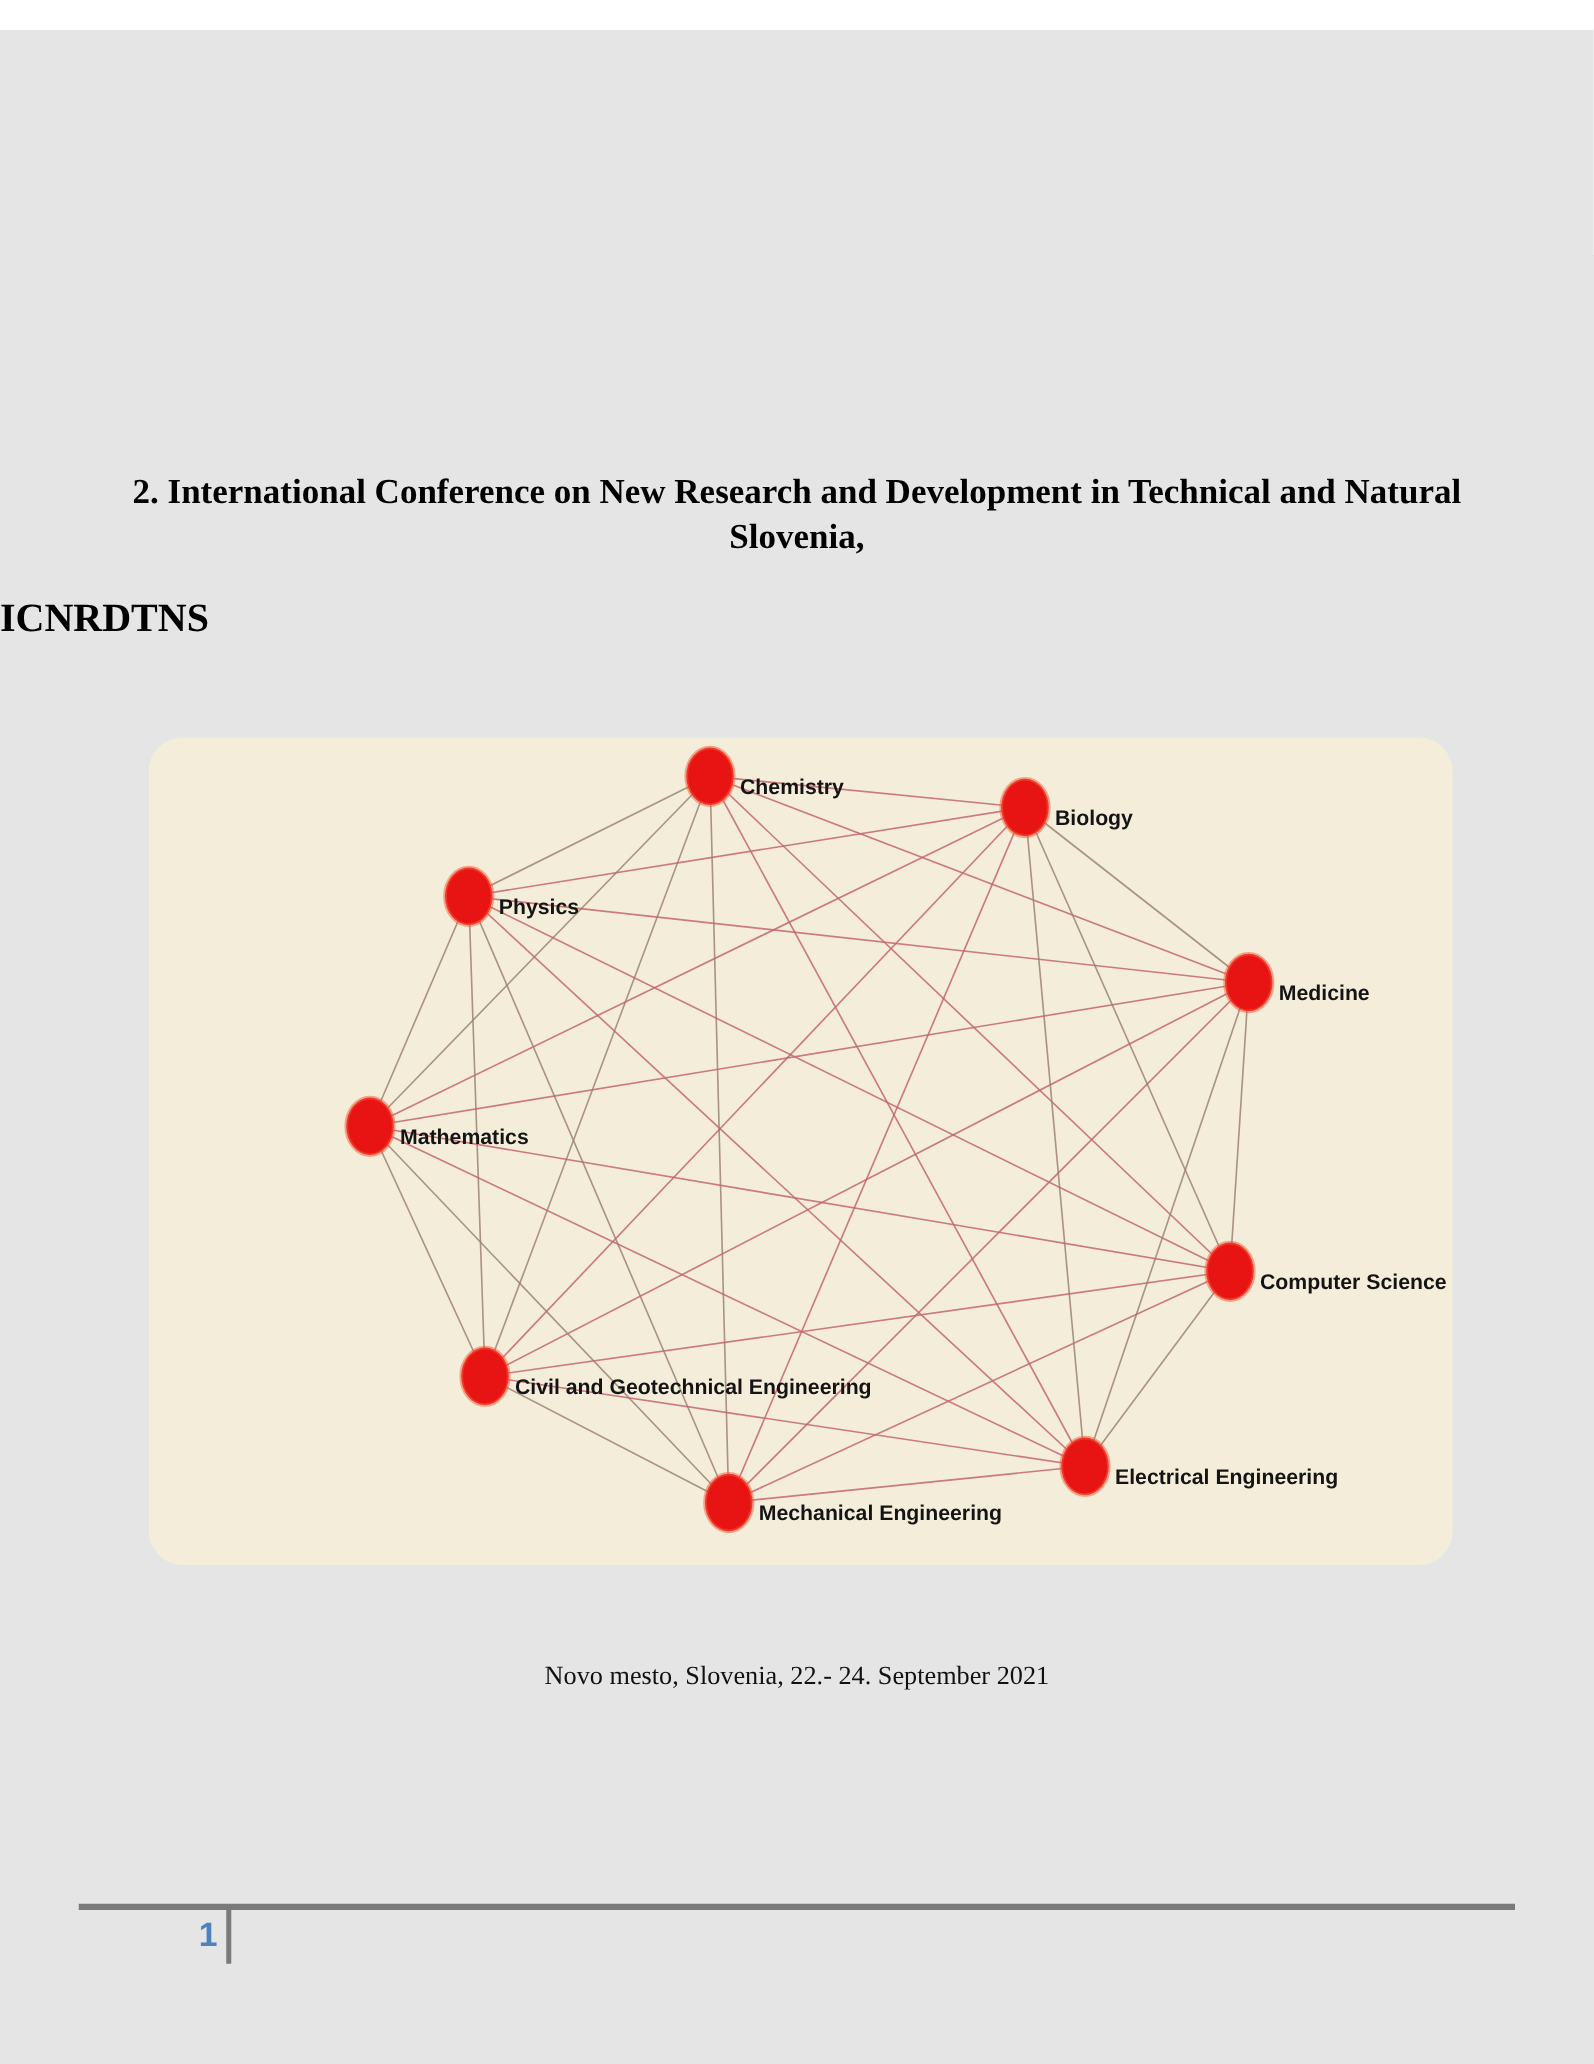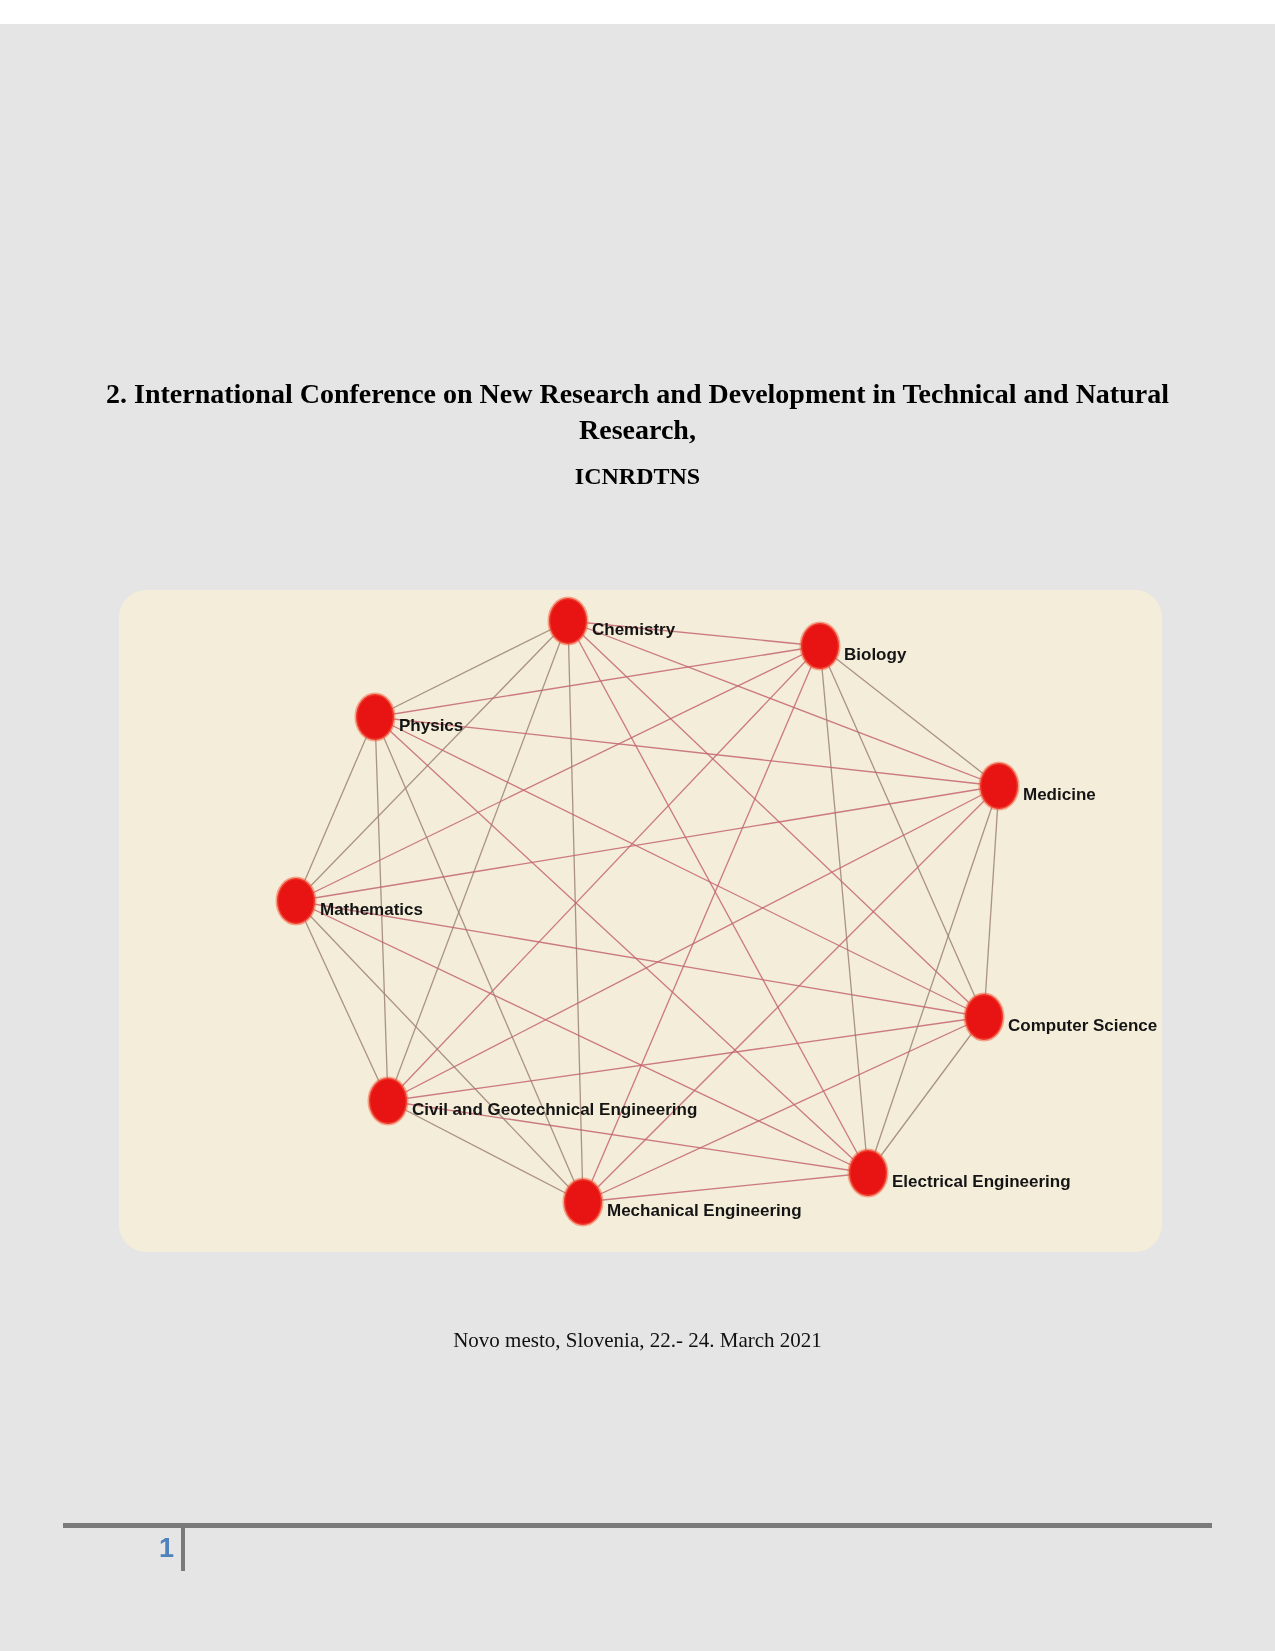--- a/index.html
+++ b/index.html
@@ -16,24 +16,24 @@
     position:absolute;
     left:40px; right:40px; top:352px;
     text-align:center;
     font-weight:bold;
     font-size:28px;
     line-height:36px;
     color:#000000;
   }
   .subtitle{
     position:absolute;
-    left:0; right:0; top:439px;
-    text-align:center;
+    left:0; right:0; top:452px;
+    text-align:left;
     font-weight:bold;
-    font-size:24px;
+    font-size:32px;
     color:#000000;
   }
   .diagram{
     position:absolute;
     left:119px; top:566px;
     width:1043px; height:662px;
   }
   .diagram svg{display:block;}
   .diagram text{
     font-family:"Liberation Sans", sans-serif;
@@ -67,21 +67,21 @@
     font-size:27px;
   }
 </style>
 </head>
 <body>
 
 <div class="page">
 
   <div class="title">
     <div>2. International Conference on New Research and Development in Technical and Natural</div>
-    <div>Research,</div>
+    <div>Slovenia,</div>
   </div>
 
   <div class="subtitle">ICNRDTNS</div>
 
   <div class="diagram" style="background: rgb(243, 237, 218); border-radius: 27px;">
     <svg width="1043" height="662" viewBox="0 0 1043 662" xmlns="http://www.w3.org/2000/svg">
         <line x1="449" y1="31" x2="701" y2="56" stroke="#c4646f" stroke-width="1.3" stroke-opacity="0.85"></line>
         <line x1="449" y1="31" x2="256" y2="127" stroke="#9e8273" stroke-width="1.3" stroke-opacity="0.85"></line>
         <line x1="449" y1="31" x2="880" y2="196" stroke="#c4646f" stroke-width="1.3" stroke-opacity="0.85"></line>
         <line x1="449" y1="31" x2="177" y2="311" stroke="#9e8273" stroke-width="1.3" stroke-opacity="0.85"></line>
@@ -131,19 +131,19 @@
         <text x="889" y="441" fill="#141414">Computer Science</text>
         <ellipse cx="269" cy="511" rx="19" ry="23" fill="#e81414" stroke="#f4593a" stroke-width="3" stroke-opacity="0.5"></ellipse>
         <text x="293" y="525" fill="#141414">Civil and Geotechnical Engineering</text>
         <ellipse cx="749" cy="583" rx="19" ry="23" fill="#e81414" stroke="#f4593a" stroke-width="3" stroke-opacity="0.5"></ellipse>
         <text x="773" y="597" fill="#141414">Electrical Engineering</text>
         <ellipse cx="464" cy="612" rx="19" ry="23" fill="#e81414" stroke="#f4593a" stroke-width="3" stroke-opacity="0.5"></ellipse>
         <text x="488" y="626" fill="#141414">Mechanical Engineering</text>
       </svg>
   </div>
 
-  <div class="dateline">Novo mesto, Slovenia, 22.- 24. March 2021</div>
+  <div class="dateline">Novo mesto, Slovenia, 22.- 24. September 2021</div>
 
   <div class="footer-line" style="background: rgb(122, 122, 122);"></div>
   <div class="footer-vbar" style="background: rgb(122, 122, 122);"></div>
   <div class="pagenum" style="color: rgb(79, 129, 189);">1</div>
 
 </div>
 
 </body></html>

